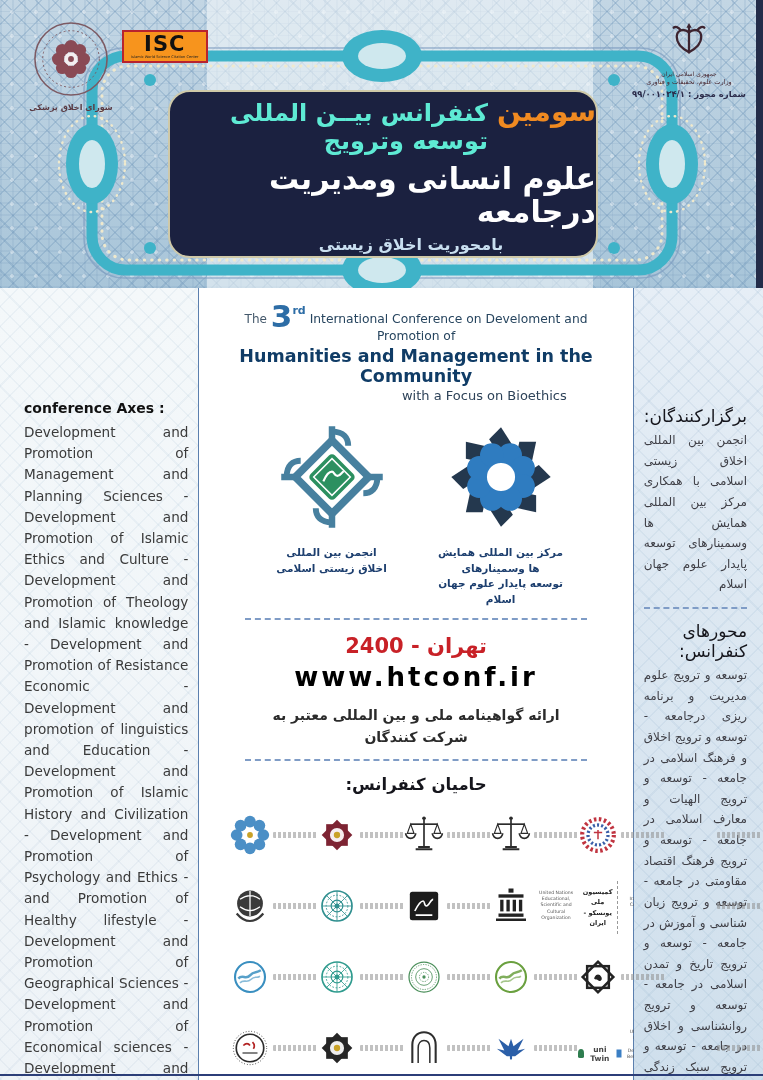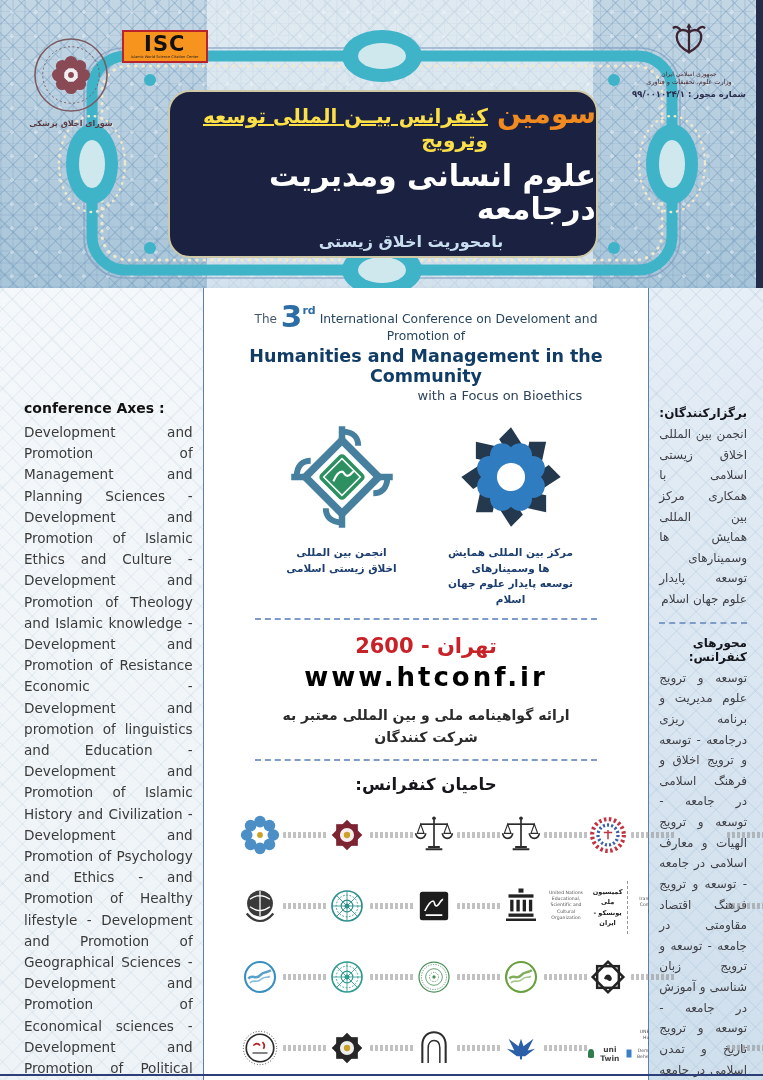--- a/index.html
+++ b/index.html
@@ -17,25 +17,25 @@
     border-right:7px solid #232c49;box-sizing:border-box;}
   .center-strip{position:absolute;left:207px;top:0;width:386px;height:288px;
     background:rgba(246,250,252,.55);}
   .frame-svg{position:absolute;left:0;top:0;}
   
   .banner{position:absolute;left:168px;top:90px;width:430px;height:168px;box-sizing:border-box;
     background:#1b2140;border:2px solid #cfc9a8;border-radius:22px;direction:rtl;
     display:flex;flex-direction:column;align-items:center;justify-content:center;gap:7px;}
   .banner-l1{display:flex;direction:rtl;align-items:baseline;gap:9px;}
   .banner-l1 .accent{color:#f08a21;font-size:28px;font-weight:bold;}
-  .banner-l1 .rest{color:#fde047;font-size:20px;font-weight:bold;text-decoration:underline;}
+  .banner-l1 .rest{color:#5eead4;font-size:24px;font-weight:bold;}
   .banner-l2{color:#ffffff;font-size:30px;font-weight:bold;line-height:1.1;padding-left:20px;}
   .banner-l3{color:#c9dff0;font-size:16px;font-weight:bold;transform:translateX(28px);}
   
-  .stamp{position:absolute;left:26px;top:36px;width:90px;text-align:center;}
+  .stamp{position:absolute;left:26px;top:20px;width:90px;text-align:center;}
   .stamp-cap{font-size:8px;color:#5a3a42;font-weight:bold;margin-top:1px;direction:rtl;}
   .isc{position:absolute;left:122px;top:30px;background:#f7941d;border:2.5px solid #b8232e;
        padding:1px 7px 2px;text-align:center;}
   .isc-label{font-size:21px;font-weight:900;color:#111;letter-spacing:1px;line-height:1.05;}
   .isc-sub{font-size:3.6px;color:#222;}
   .gov{position:absolute;right:12px;top:20px;width:124px;text-align:center;direction:rtl;}
   .gov-l1{font-size:6px;color:#4a2a33;}
   .gov-l2{font-size:6.5px;color:#4a2a33;margin-top:1px;}
   .gov-l3{font-size:8.5px;color:#2c2c4a;margin-top:3px;font-weight:bold;}
   
@@ -48,21 +48,21 @@
   .axes-heading{font-size:14px;font-weight:bold;color:#111;margin-bottom:6px;}
   .axes-body{font-size:13.6px;line-height:1.56;color:#3a3a3a;text-align:justify;}
   .col-center{width:458px;box-sizing:border-box;background:#ffffff;
     border-left:1.5px solid #5b7fae;border-right:1.5px solid #5b7fae;
     padding:16px 0 0;display:flex;flex-direction:column;align-items:center;}
   .col-right{flex:1;box-sizing:border-box;padding:118px 16px 0 10px;direction:rtl;
     background:
       repeating-linear-gradient(45deg, rgba(130,165,195,.12) 0 1.5px, transparent 1.5px 14px),
       repeating-linear-gradient(-45deg, rgba(130,165,195,.12) 0 1.5px, transparent 1.5px 14px),
       linear-gradient(180deg,#e6eef6,#cfdfec);}
-  .fa-heading{font-size:12px;font-weight:bold;color:#15151c;margin-bottom:4px;}
+  .fa-heading{font-size:17px;font-weight:normal;color:#15151c;margin-bottom:4px;}
   .fa-body{font-size:12px;line-height:1.72;color:#3f3f46;text-align:justify;}
   .dashed{border:none;border-top:2px dashed #7f9cc6;margin:10px 0;}
   .col-right .dashed{margin:12px 0;}
   
   .title-block{width:100%;box-sizing:border-box;padding:0 22px;color:#143a63;}
   .title-l1{text-align:center;font-size:12.3px;color:#27455f;}
   .title-l1 .the{font-size:12px;color:#44586b;}
   .title-l1 .num{font-size:31px;font-weight:bold;color:#2d6da6;line-height:.8;vertical-align:-4px;}
   .title-l1 .ord{font-size:11px;color:#2d6da6;vertical-align:9px;font-weight:bold;}
   .title-l2{text-align:center;font-size:17.5px;font-weight:bold;color:#103c66;margin-top:3px;}
@@ -376,21 +376,21 @@
             <circle cx="50" cy="50" r="13" fill="#fff"></circle>
           </svg>
           <div class="org-cap">
             <span>مرکز بین المللی همایش ها وسمینارهای</span><br>
             <span>توسعه پایدار علوم جهان اسلام</span>
           </div>
         </div>
       </div>
 
       <hr class="dashed sep">
-      <div class="city">تهران - 2600</div>
+      <div class="city">تهران - 2400</div>
       <a class="url plain" href="#">www.htconf.ir</a>
       <div class="cert">
         <span>ارائه گواهینامه ملی و بین المللی معتبر به</span><br><span>شرکت کنندگان</span>
       </div>
       <hr class="dashed sep">
       <div class="sponsors-heading">حامیان کنفرانس:</div>
 
       <div class="grid">
   <div class="sp">
     <svg class="glyph" viewBox="0 0 48 48" style="color: rgb(75, 143, 198);">

